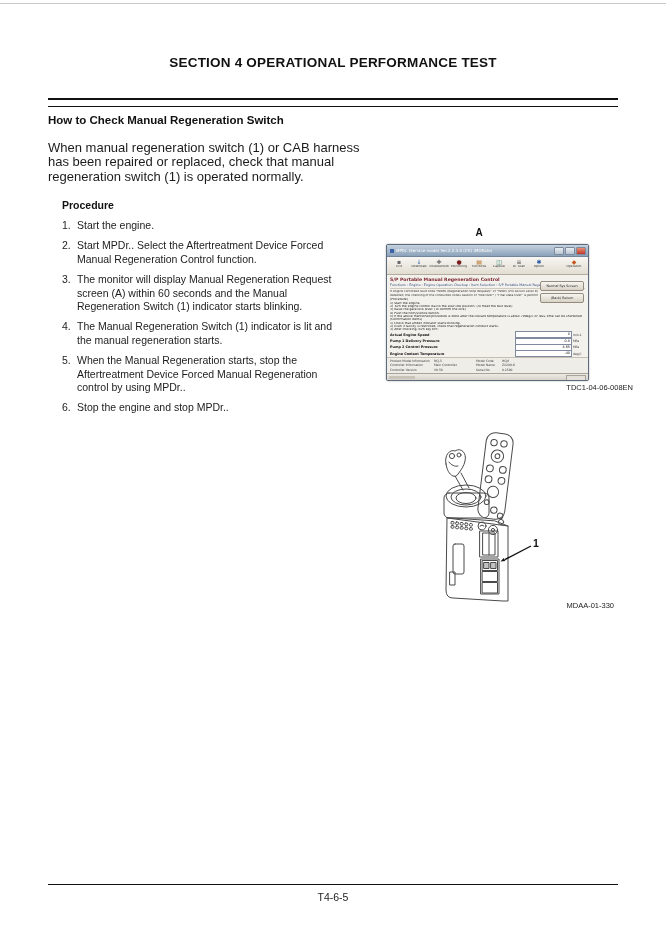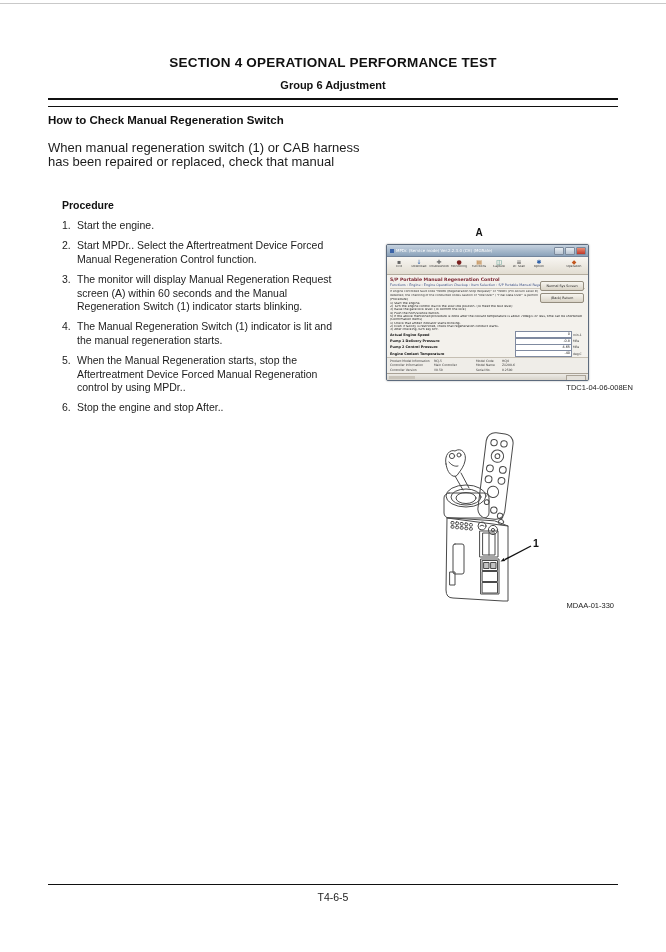--- a/index.html
+++ b/index.html
@@ -85,27 +85,27 @@
   .footer-rule{position:absolute;top:884px;left:48px;width:570px;height:1.3px;background:#111;}
   .page-num{position:absolute;top:891px;left:0;width:666px;text-align:center;font-size:10.5px;color:#1c1c1c;}
 </style>
 </head>
 <body>
 
 <div class="page">
   <div class="top-hairline"></div>
 
   <div class="hdr-section">SECTION 4 OPERATIONAL PERFORMANCE TEST</div>
-  <div class="hdr-group">Group 6 Adjustment</div>
   <div class="double-rule"></div>
 
   <div class="topic-heading">How to Check Manual Regeneration Switch</div>
   <div class="intro">
     <div>When manual regeneration switch (1) or CAB harness</div>
     <div>has been repaired or replaced, check that manual</div>
+    <div>regeneration switch (1) is operated normally.</div>
   </div>
 
   <div class="proc-block">
     <div class="procedure">Procedure</div>
     <div class="step">
       <span class="n">1.</span>
       <span class="t">Start the engine.</span>
     </div>
     <div class="step">
       <span class="n">2.</span>
@@ -118,21 +118,21 @@
     <div class="step">
       <span class="n">4.</span>
       <span class="t">The Manual Regeneration Switch (1) indicator is lit and the manual regeneration starts.</span>
     </div>
     <div class="step">
       <span class="n">5.</span>
       <span class="t">When the Manual Regeneration starts, stop the Aftertreatment Device Forced Manual Regeneration control by using MPDr..</span>
     </div>
     <div class="step">
       <span class="n">6.</span>
-      <span class="t">Stop the engine and stop After..</span>
+      <span class="t">Stop the engine and stop MPDr..</span>
     </div>
   </div>
 
   <div class="figA-label">A</div>
 
   <div class="mpdr">
     <div class="titlebar">
       <span class="title-ico"></span>
       <span class="title-text">MPDr. (Service mode) Ver.2.2.3.0 (CH) (MGRate)</span>
       <span class="winbtns">

